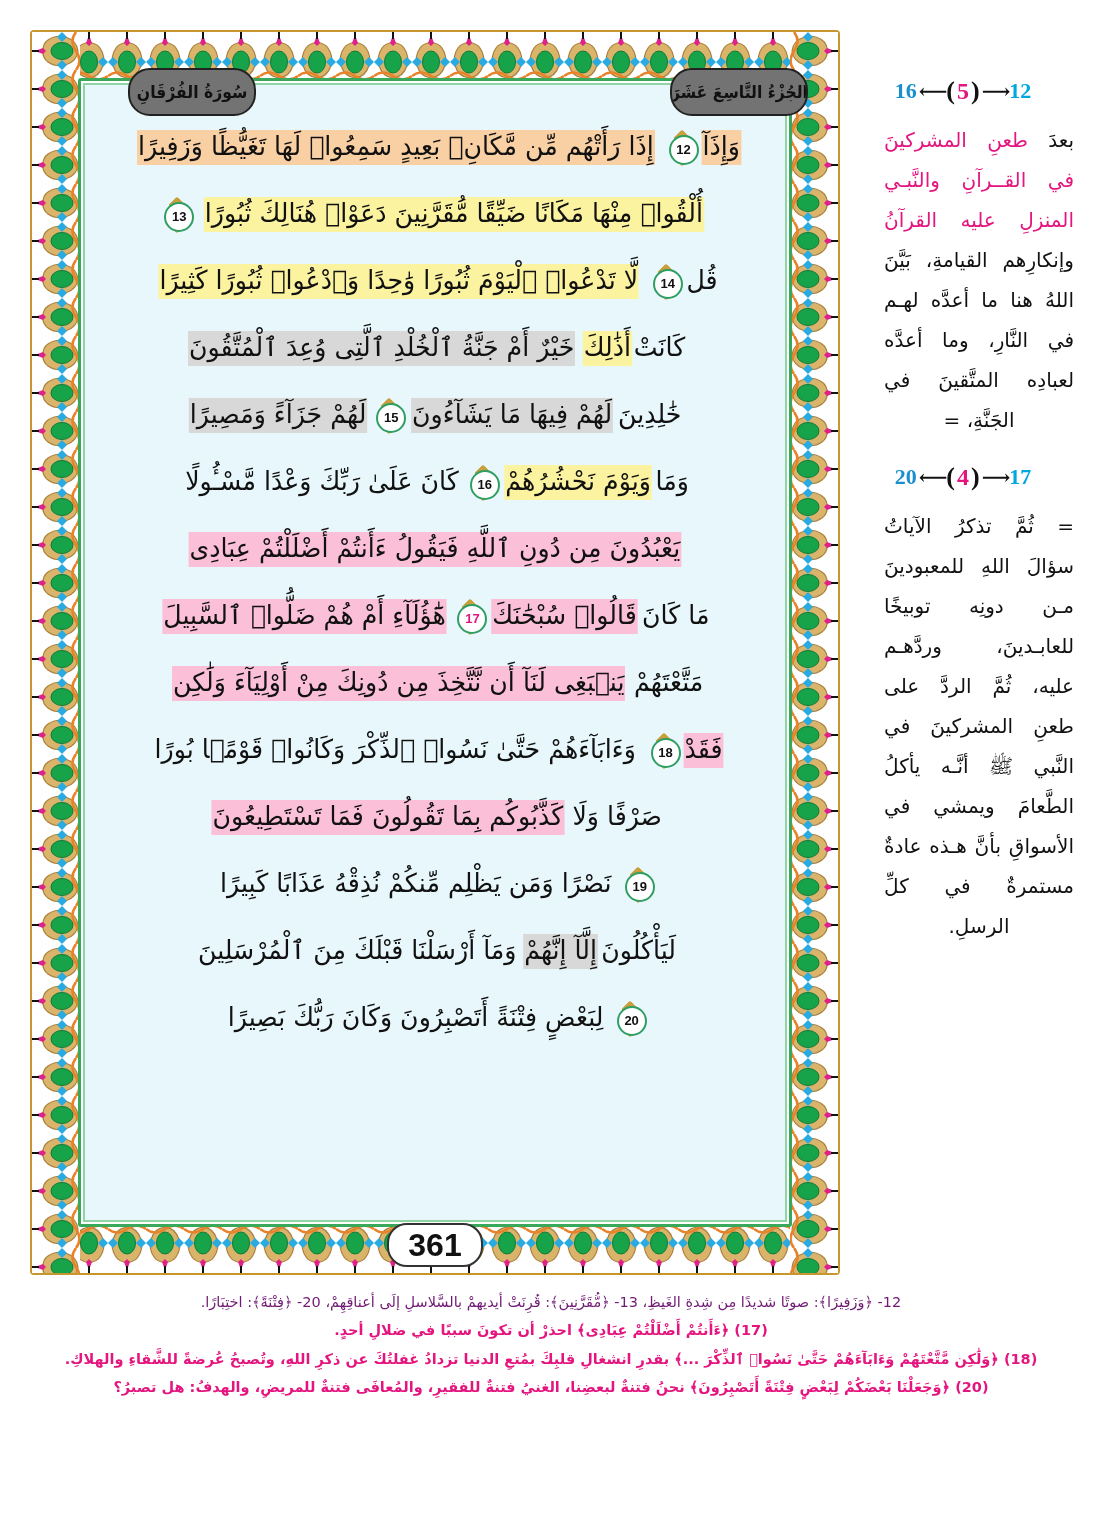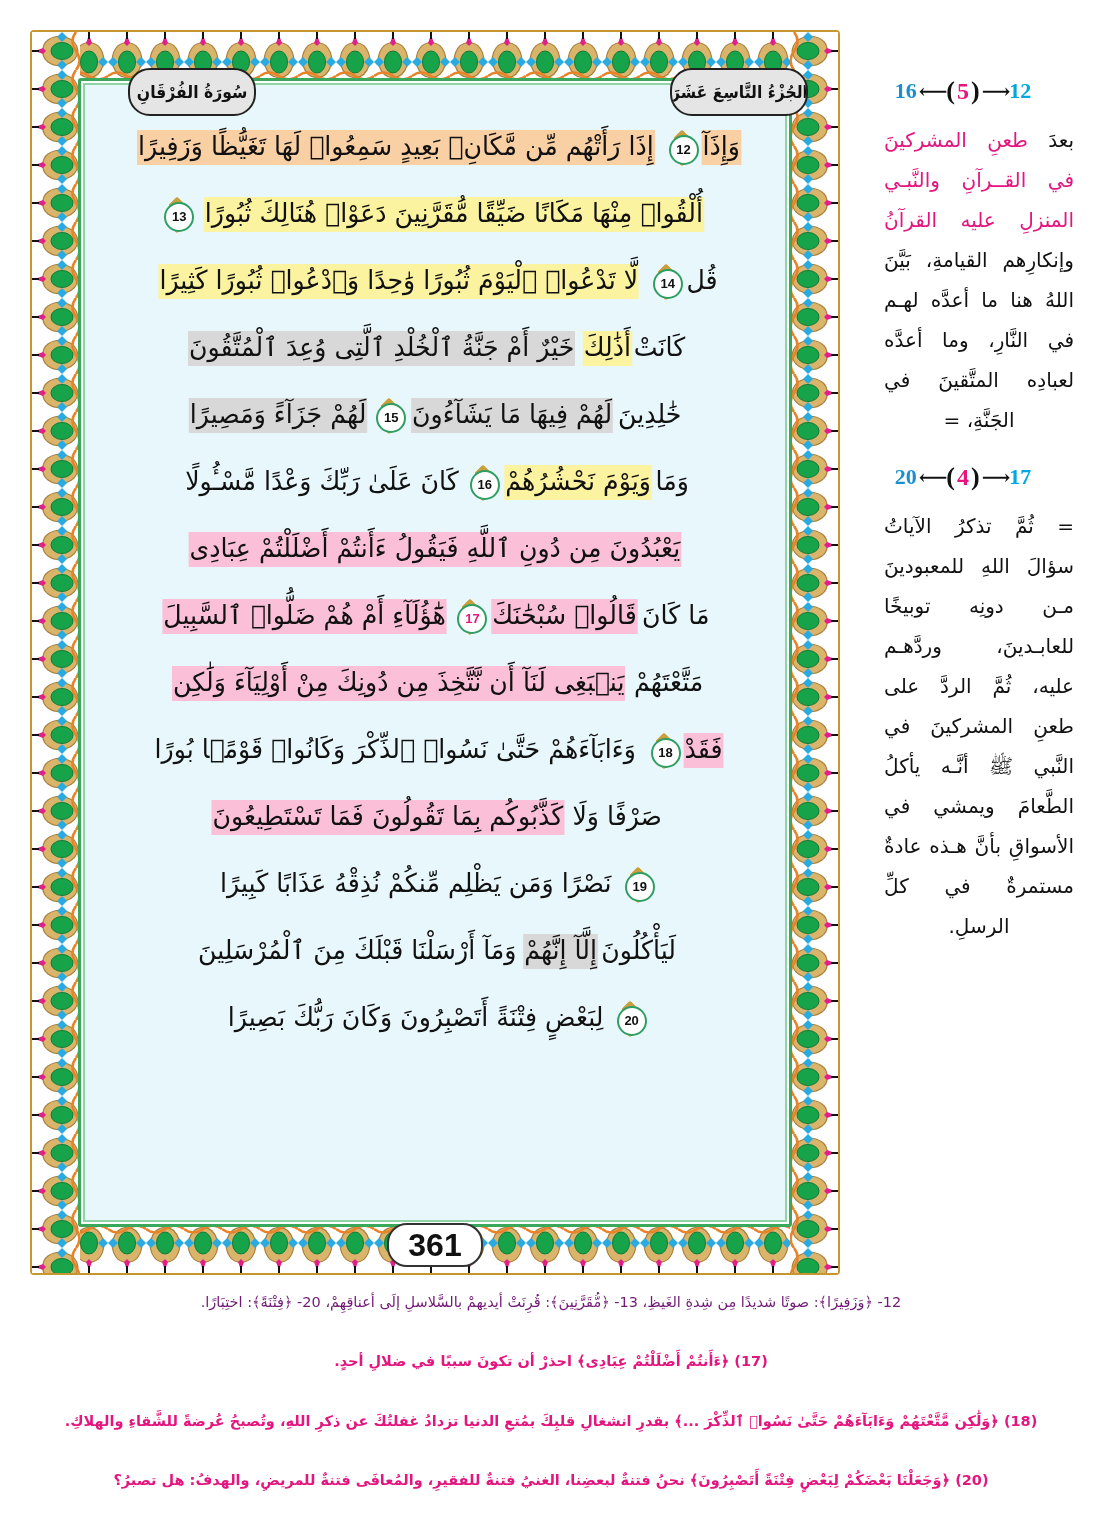--- a/index.html
+++ b/index.html
@@ -46,21 +46,21 @@
     border-radius:3px;
     box-shadow:inset 0 0 0 2px #ffffff, inset 0 0 0 4px #8fd4a4;
     background:#e8f7fb;
   }
 
   
   .cartouche{
     position:absolute;
     top:38px;
     height:44px;
-    background:#e5e5e5;
+    background:#737373;
     border:2px solid #222;
     border-radius:22px/22px;
     display:flex;align-items:center;justify-content:center;
     z-index:6;
     overflow:hidden;
   }
   .cartouche span{
     font-family:"DejaVu Sans","Liberation Sans",sans-serif;
     font-size:17px;color:#111;white-space:nowrap;
     direction:rtl;font-weight:600;
@@ -192,21 +192,21 @@
   }
   .fn{
     font-family:"DejaVu Sans","Liberation Sans",sans-serif;
     font-size:14.5px;
     line-height:1.95;
     white-space:nowrap;
     overflow:hidden;
     text-align:center;
   }
   .fn-blue{color:#701a75;font-weight:400;}
-  .fn-rose{color:#e4157f;font-weight:700;margin-top:31px;}
+  .fn-rose{color:#e4157f;font-weight:700;}
 </style>
 </head>
 <body>
 
 <div class="page">
 
   <div class="frame">
     <div class="frame-outer"></div>
 
     <div class="frame-band">

